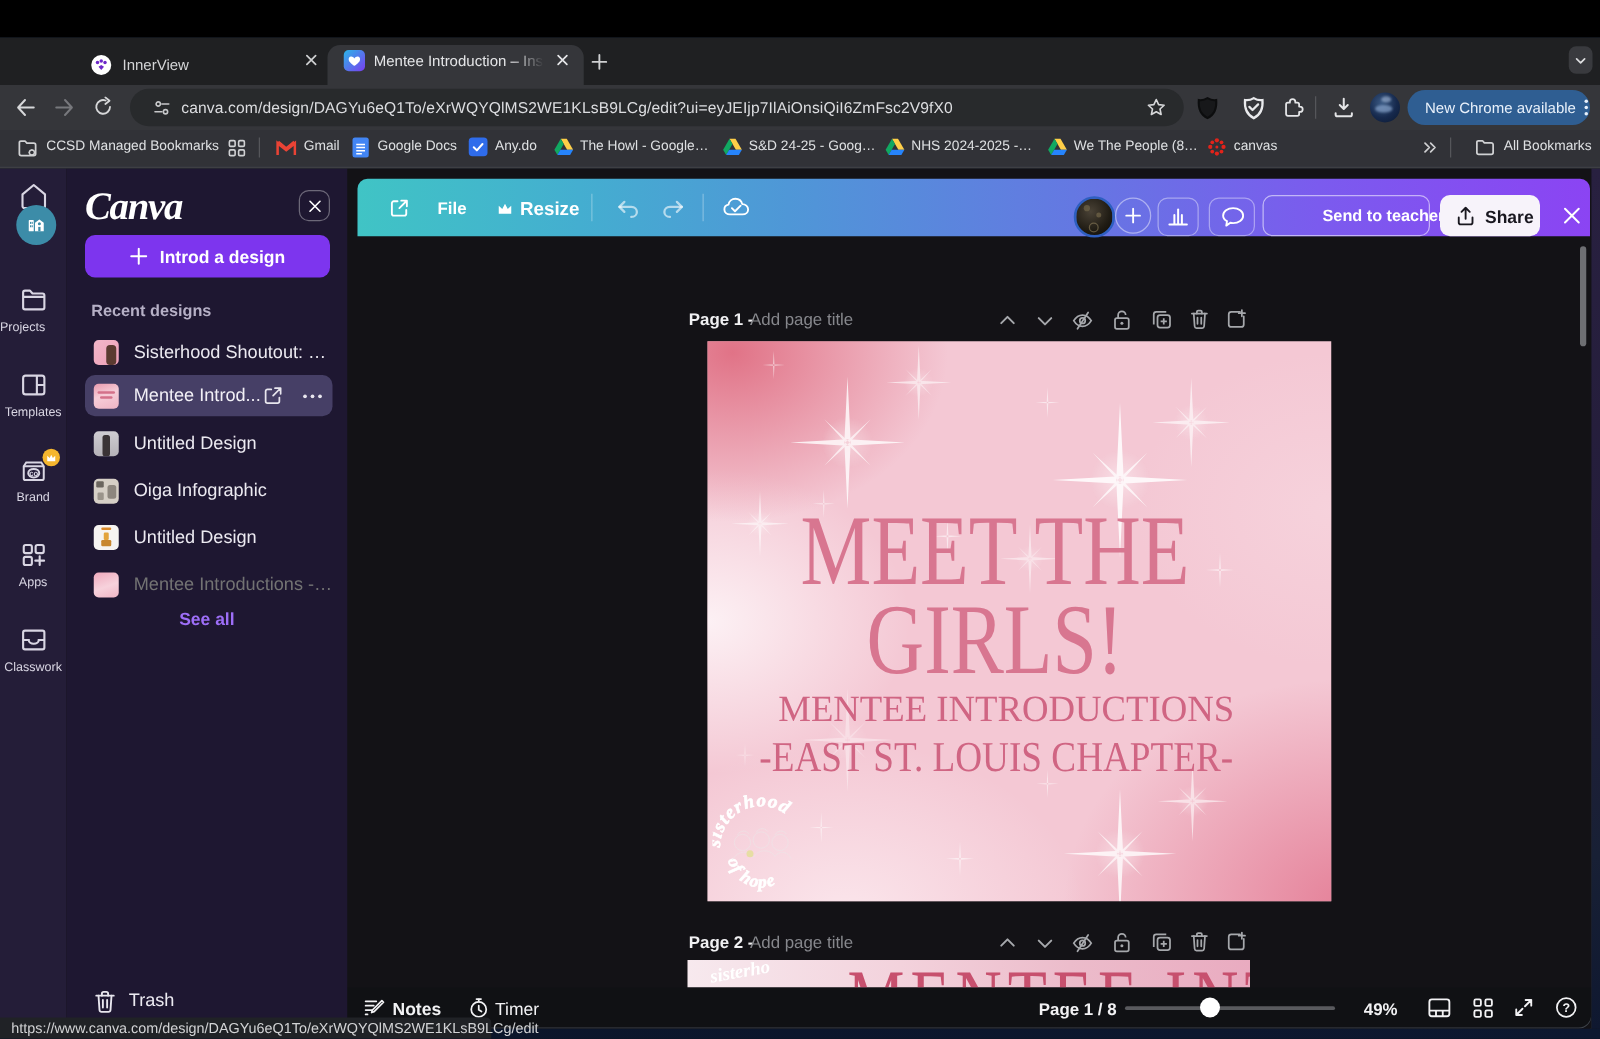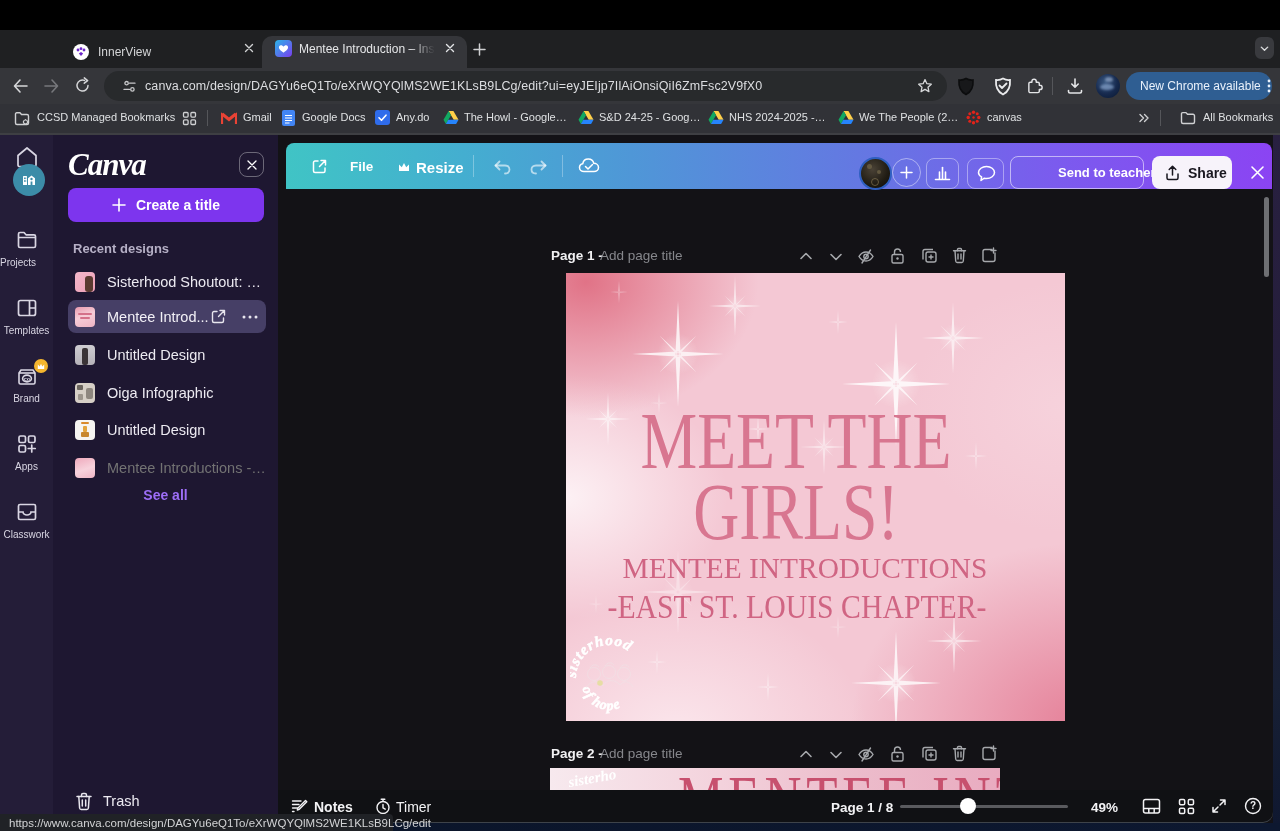--- a/index.html
+++ b/index.html
@@ -171,21 +171,21 @@
       <path d="M5.6 1 H10.4 L15.5 9.8 H10.7 Z" fill="#ffcf48"></path>
       <path d="M5.6 1 L0.5 9.8 L2.9 14 L8 5.2 Z" fill="#11a861"></path>
       <path d="M2.9 14 H13.1 L15.5 9.8 H5.3 Z" fill="#2684fc"></path>
     </svg>
   <div class="abs" style="left:729px;top:7px;">NHS 2024-2025 -…</div>
   <svg class="abs" style="left:838px;top:6px;" width="16" height="15" viewBox="0 0 16 15">
       <path d="M5.6 1 H10.4 L15.5 9.8 H10.7 Z" fill="#ffcf48"></path>
       <path d="M5.6 1 L0.5 9.8 L2.9 14 L8 5.2 Z" fill="#11a861"></path>
       <path d="M2.9 14 H13.1 L15.5 9.8 H5.3 Z" fill="#2684fc"></path>
     </svg>
-  <div class="abs" style="left:859px;top:7px;">We The People (2…</div>
+  <div class="abs" style="left:859px;top:7px;">We The People (8…</div>
 
   <svg class="abs" style="left:966px;top:6px;" width="15" height="15" viewBox="0 0 15 15">
       <g fill="#e2231a">
         <circle cx="7.5" cy="2.2" r="1.7"></circle>
         <circle cx="7.5" cy="12.8" r="1.7"></circle>
         <circle cx="2.2" cy="7.5" r="1.7"></circle>
         <circle cx="12.8" cy="7.5" r="1.7"></circle>
         <circle cx="3.8" cy="3.8" r="1.5"></circle>
         <circle cx="11.2" cy="3.8" r="1.5"></circle>
         <circle cx="3.8" cy="11.2" r="1.5"></circle>
@@ -285,21 +285,21 @@
   <div class="abs" style="left:15px;top:12px;font-family:'Liberation Serif',serif;font-style:italic;font-weight:bold;font-size:31px;color:#fff;letter-spacing:-1px;">Canva</div>
   <div class="abs" style="left:186px;top:17px;width:25px;height:25px;border:1px solid rgba(255,255,255,.35);border-radius:8px;display:flex;align-items:center;justify-content:center;">
     <svg width="12" height="12" viewBox="0 0 12 12">
         <path d="M2 2 L10 10 M10 2 L2 10" stroke="#fff" stroke-width="1.3" stroke-linecap="round"></path>
       </svg>
   </div>
   <div class="abs" style="left:15px;top:53px;width:196px;height:34px;border-radius:8px;background:#7d35ee;display:flex;align-items:center;justify-content:center;color:#fff;">
     <svg width="14" height="14" viewBox="0 0 14 14">
         <path d="M7 1 V13 M1 7 H13" stroke="#fff" stroke-width="1.6" stroke-linecap="round"></path>
       </svg>
-    <div style="margin-left:10px;font-size:14px;font-weight:bold;">Create a title</div>
+    <div style="margin-left:10px;font-size:14px;font-weight:bold;">Introd a design</div>
   </div>
   <div class="abs" style="left:20px;top:106px;font-size:13px;font-weight:bold;color:#b6b0c6;">Recent designs</div>
 
   <div class="abs" style="left:15px;top:165px;width:198px;height:33px;border-radius:8px;background:#463f66;"></div>
 
   <div class="abs" style="left:22px;top:137px;width:20px;height:20px;border-radius:4px;background:linear-gradient(135deg,#f3b7c9,#eda0b8);overflow:hidden;">
       <div style="position:absolute;left:10px;top:4px;width:8px;height:16px;background:#5a3a30;border-radius:3px;"></div>
     </div>
   <div class="abs" style="left:54px;top:139px;font-size:14.5px;color:#eceaf1;">Sisterhood Shoutout: …</div>
 

